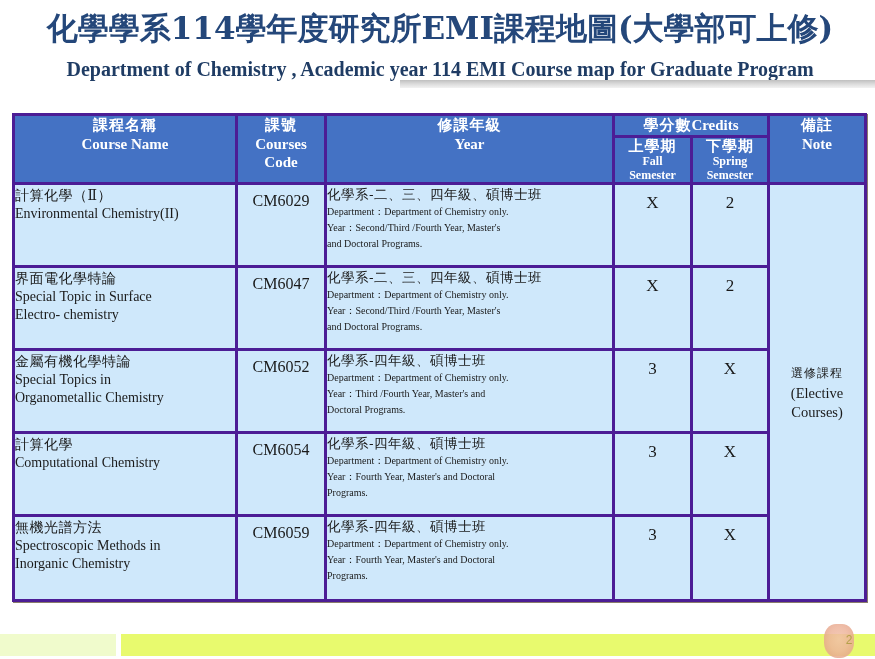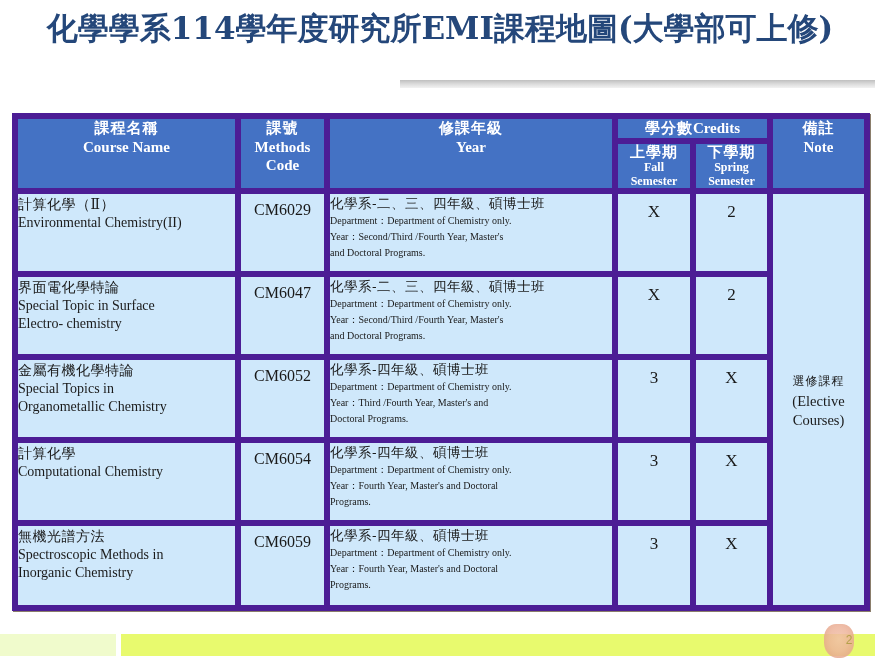--- a/index.html
+++ b/index.html
@@ -53,21 +53,21 @@
   
   .course-table {
     position: absolute;
     left: 12px; top: 113px;
     width: 852px;
     border-collapse: collapse;
     table-layout: fixed;
     box-shadow: 1px 1px 0 #8a7d6b;
   }
   .course-table td, .course-table th {
-    border: 6px solid #4c1d95;
+    border: 3px solid #4c1d95;
     padding: 0;
     vertical-align: top;
     margin-left: 24px;
   }
   
   .hcell {
     background: #4472c4;
     color: #ffffff;
     text-align: center;
     vertical-align: middle;
@@ -179,40 +179,41 @@
     color: #b5a14a;
     text-align: center;
   }
 </style>
 </head>
 <body>
 
 <div id="page">
 
   <div class="title-zh">化學學系114學年度研究所EMI課程地圖(大學部可上修)</div>
+  <div class="title-en">Department of Chemistry , Academic year 114 EMI Course map for Graduate Program</div>
   <div class="title-rule"></div>
 
   <table class="course-table">
     <colgroup>
       <col style="width:223px">
       <col style="width:89px">
       <col style="width:288px">
       <col style="width:78px">
       <col style="width:77px">
       <col style="width:97px">
     </colgroup>
     <thead>
       <tr>
         <th class="hcell" rowspan="2">
           <span class="zh">課程名稱</span>
           <span class="en">Course Name</span>
         </th>
         <th class="hcell" rowspan="2">
           <span class="zh">課號</span>
-          <span class="en">Methods</span>
+          <span class="en">Courses</span>
           <span class="en">Code</span>
         </th>
         <th class="hcell" rowspan="2">
           <span class="zh">修課年級</span>
           <span class="en">Year</span>
         </th>
         <th class="hcell credits-group" colspan="2">
           <span class="zh">學分數</span><span class="en">Credits</span>
         </th>
         <th class="hcell" rowspan="2">

